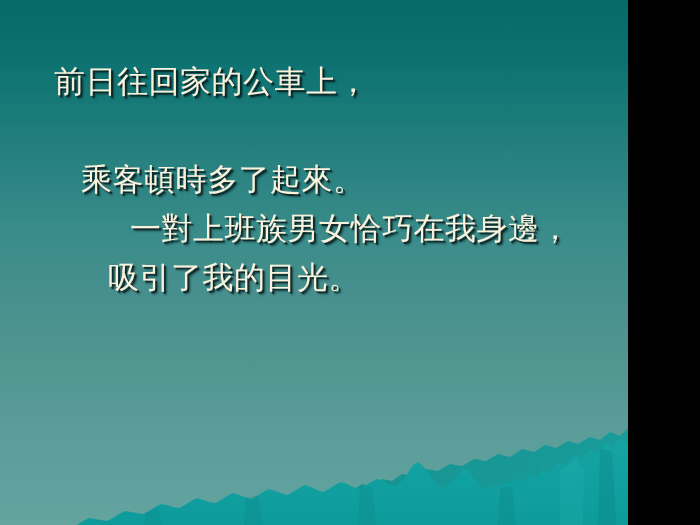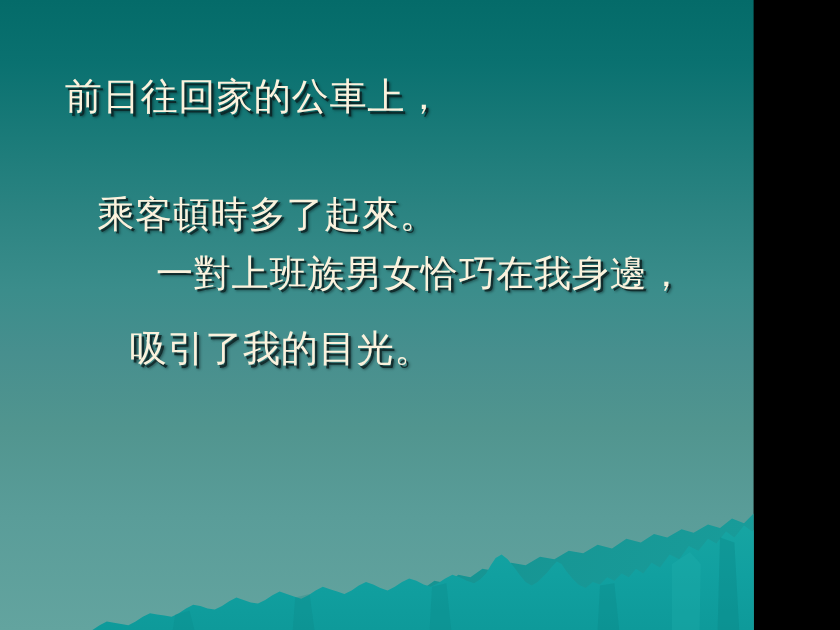--- a/index.html
+++ b/index.html
@@ -57,21 +57,21 @@
     letter-spacing: 0.5px;
     text-shadow:
         2px 2px 0 rgba(10, 28, 30, 0.78),
         3px 3px 2px rgba(6, 20, 22, 0.45);
   }
 
   .ln1 { left: 54px;  top: 66px;  }
   .ln2 { left: 68px;  top: 115px; }
   .ln3 { left: 81px;  top: 164px; }
   .ln4 { left: 94px;  top: 213px; margin-left: 36px; }
-  .ln5 { left: 108px; top: 276px; }
+  .ln5 { left: 108px; top: 262px; }
 </style>
 </head>
 <body>
 
 <div id="slide">
 
   <svg id="mountain-layer" viewBox="0 0 700 525" preserveAspectRatio="none">
     <defs>
       <linearGradient id="mtnGrad" x1="0" y1="0" x2="0" y2="1">
         <stop offset="0%" stop-color="#18a6a3"></stop>

